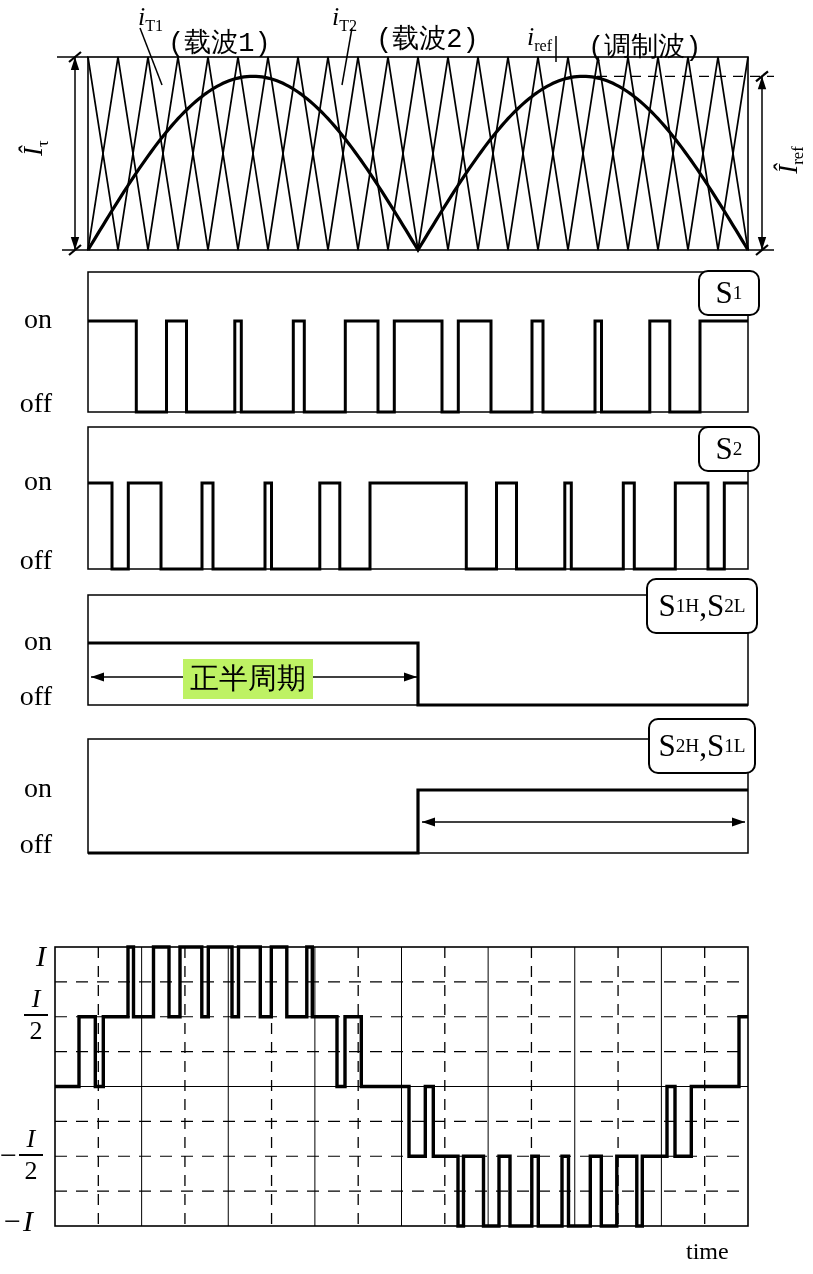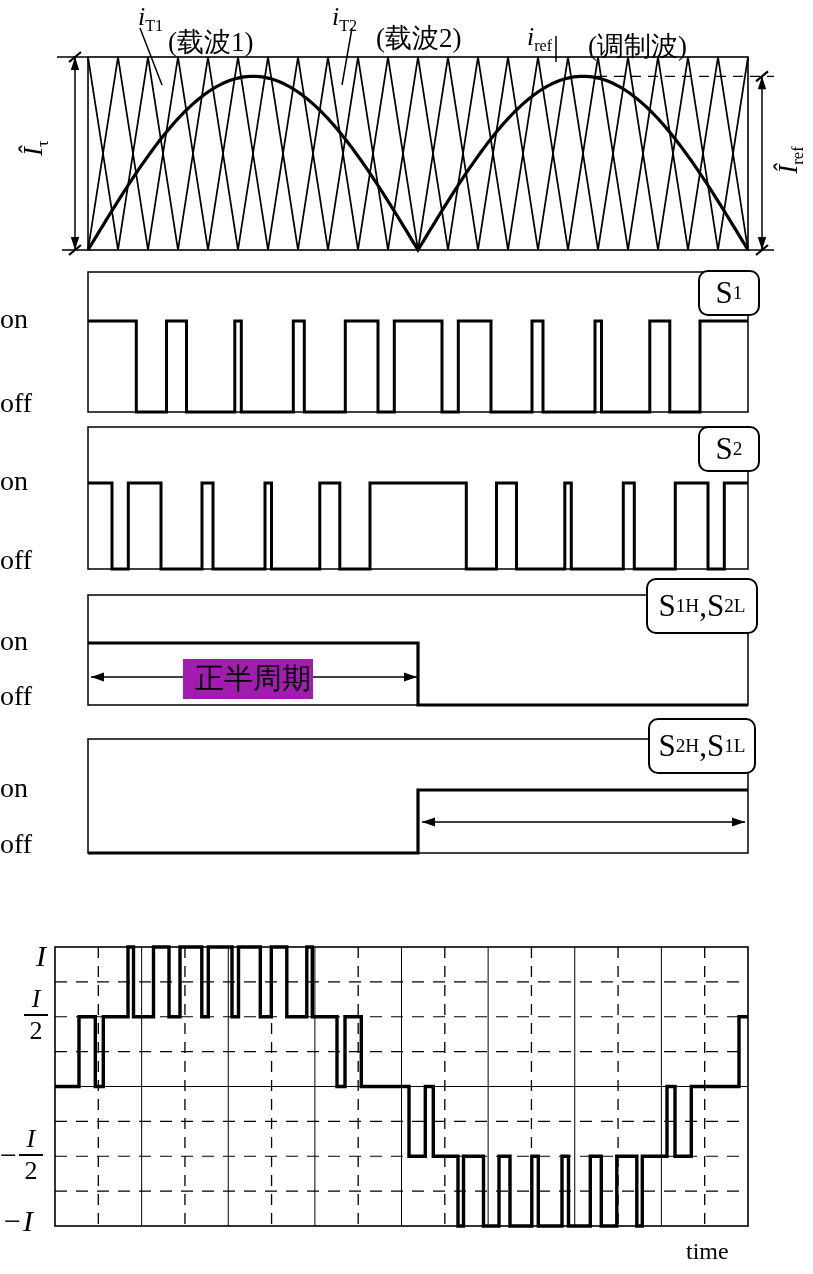--- a/index.html
+++ b/index.html
@@ -3,27 +3,27 @@
 <meta charset="utf-8">
 <style>
   html,body{margin:0;padding:0;background:#fff;}
   #stage{position:relative;width:813px;height:1274px;background:#fff;overflow:hidden;
          font-family:"Liberation Serif", serif;color:#000;border-radius:31px;}
   #cv{position:absolute;left:0;top:0;}
   .abs{position:absolute;white-space:nowrap;}
   .m{font-size:26px;}
   .m i{font-family:"Liberation Serif", serif;}
   sub{font-size:0.62em;}
-  .cjk{font-size:27px;font-family:Liberation Serif, serif;}
+  .cjk{font-size:27px;font-family:Liberation Mono, monospace;}
   .rot{display:flex;align-items:center;justify-content:center;
        transform:rotate(-90deg);font-size:27px;}
-  .sw{width:52px;text-align:left;font-size:28px;}
+  .sw{width:52px;text-align:right;font-size:28px;}
   .sbox{background:#fff;border:2px solid #000;border-radius:10px;
         display:flex;align-items:center;justify-content:center;font-size:31px;}
-  .ann{background:#a21caf;text-align:right;font-size:29px;padding:0 2px;}
+  .ann{background:#bef264;text-align:center;font-size:29px;padding:0 2px;}
   .ylab{font-size:30px;}
   .frac{display:inline-flex;flex-direction:column;align-items:center;line-height:1;}
   .frac .bar{width:24px;border-top:2.4px solid #000;margin:2px 0;}
   .frac span{font-size:26px;}
   .sgnrow{display:inline-flex;align-items:center;}
   .sgnrow .sgn{font-size:30px;margin-right:2px;}
   #xlab{font-size:24px;}
 </style>
 </head>
 <body>

